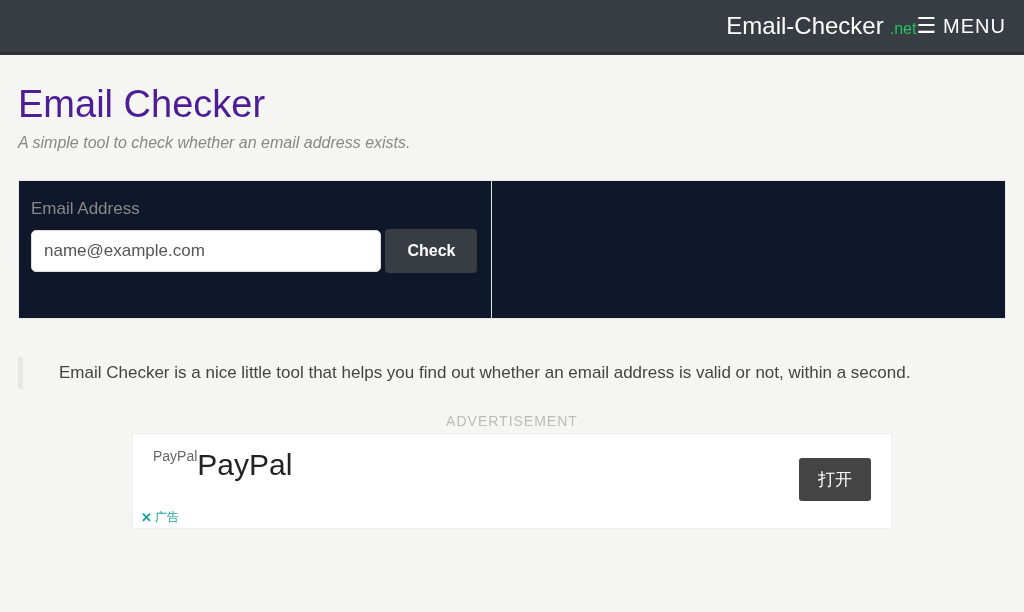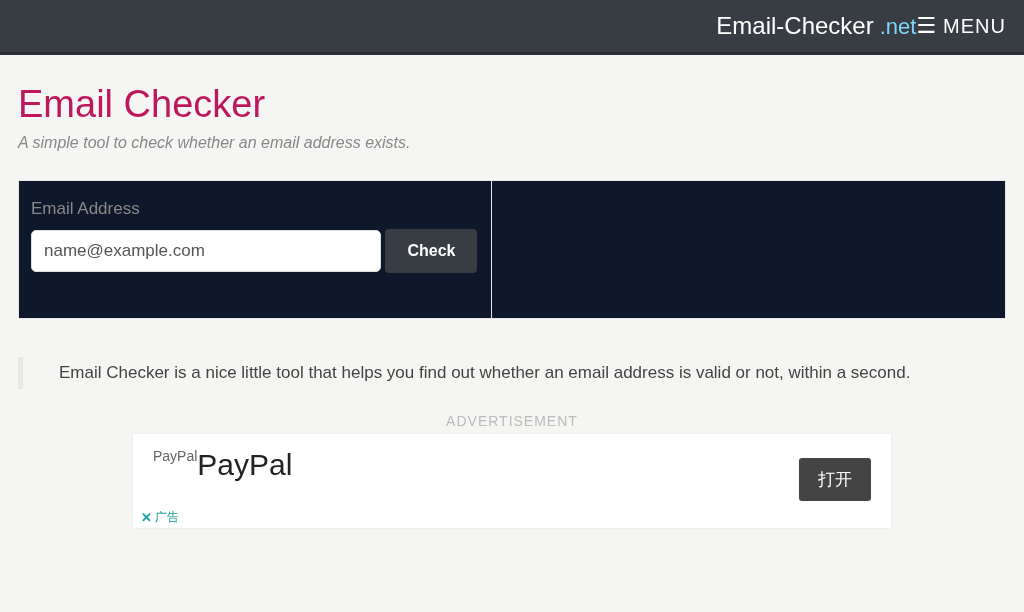--- a/index.html
+++ b/index.html
@@ -25,22 +25,22 @@
       color: #fff;
       font-size: 24px;
       font-family: "Comic Sans MS", cursive, sans-serif;
       display: flex;
       align-items: baseline;
     }
     .logo-main {
       font-weight: normal;
     }
     .logo-suffix {
-      color: #7dd3fc;
-      font-size: 22px;
+      color: #22c55e;
+      font-size: 16px;
       margin-left: 6px;
     }
     .menu-button {
       color: #fff;
       font-size: 20px;
       display: flex;
       align-items: center;
       cursor: pointer;
       letter-spacing: 1px;
     }
@@ -48,21 +48,21 @@
       font-size: 22px;
       margin-right: 6px;
     }
     .content {
       padding: 28px 18px 0 18px;
       max-width: 1024px;
     }
     .page-title {
       font-size: 38px;
       font-weight: normal;
-      color: #be185d;
+      color: #4c1d95;
       margin-bottom: 8px;
     }
     .page-subtitle {
       font-size: 16px;
       font-style: italic;
       color: #888;
       margin-bottom: 28px;
     }
     .form-container {
       display: flex;

